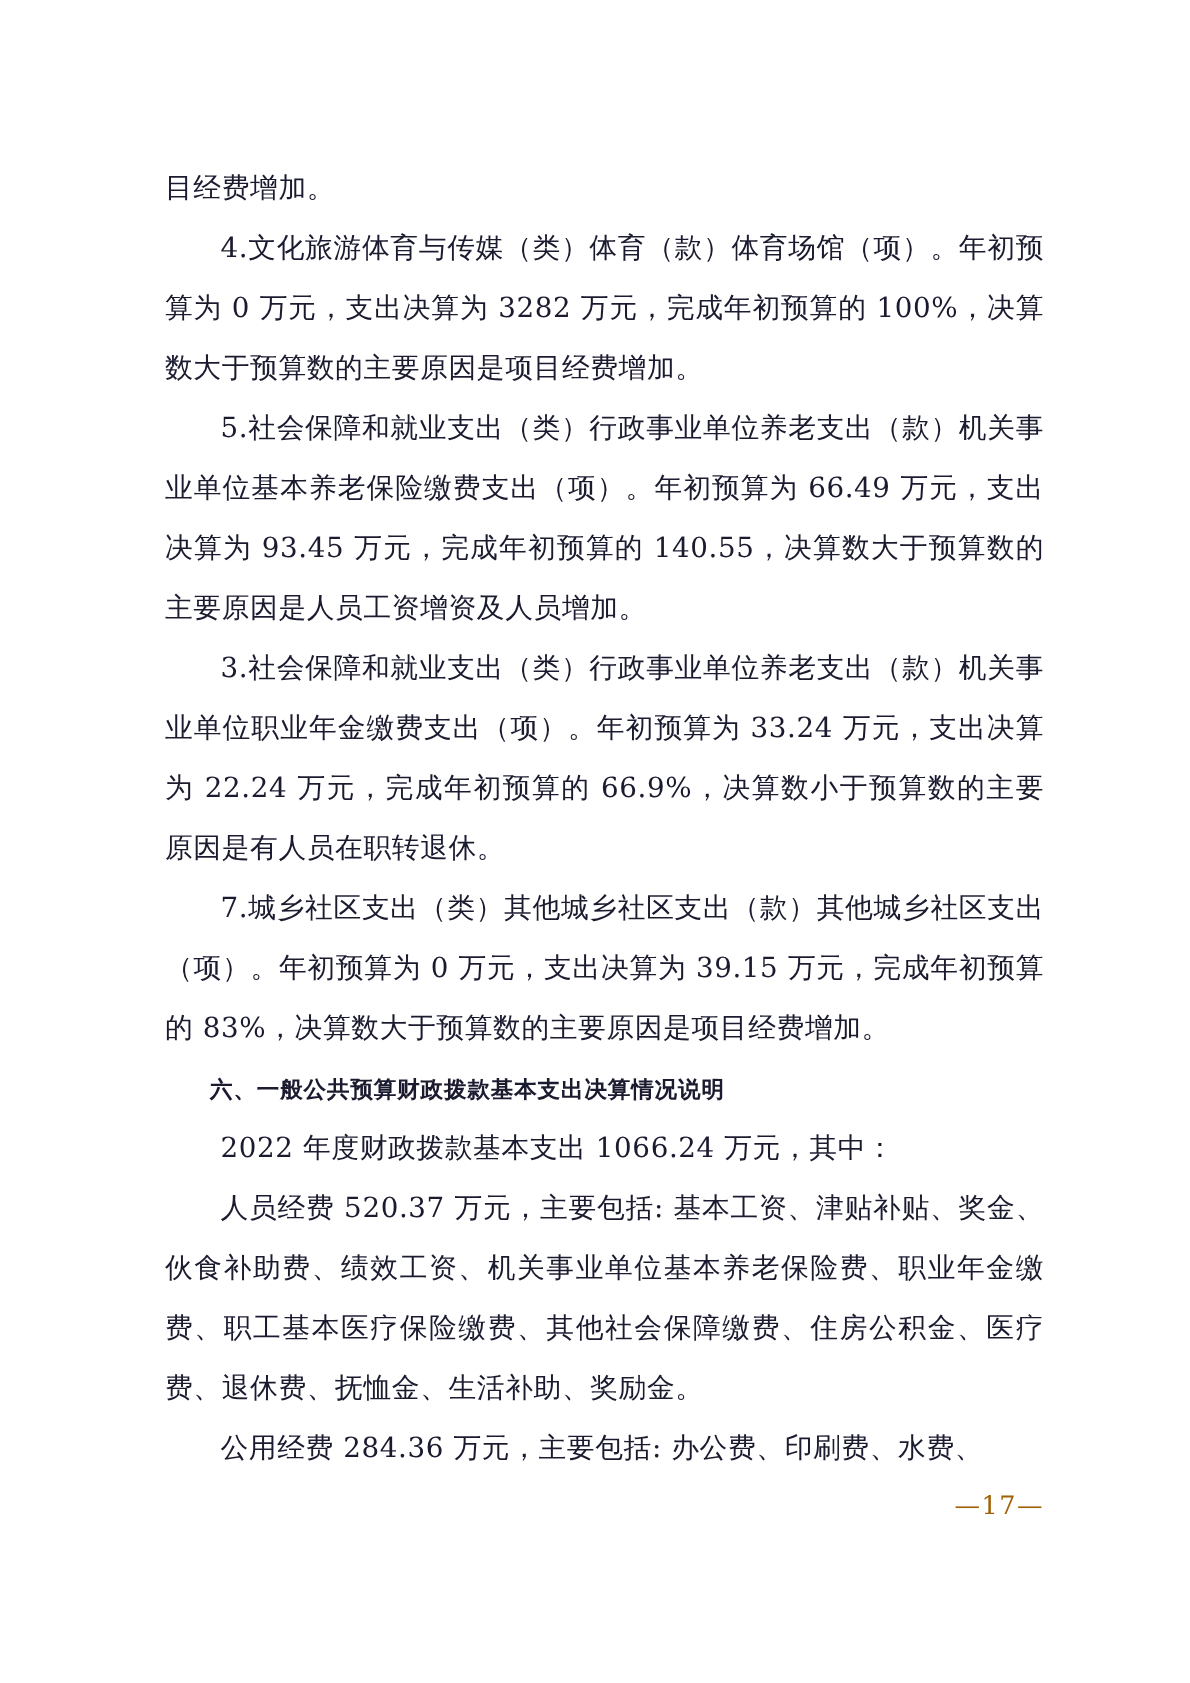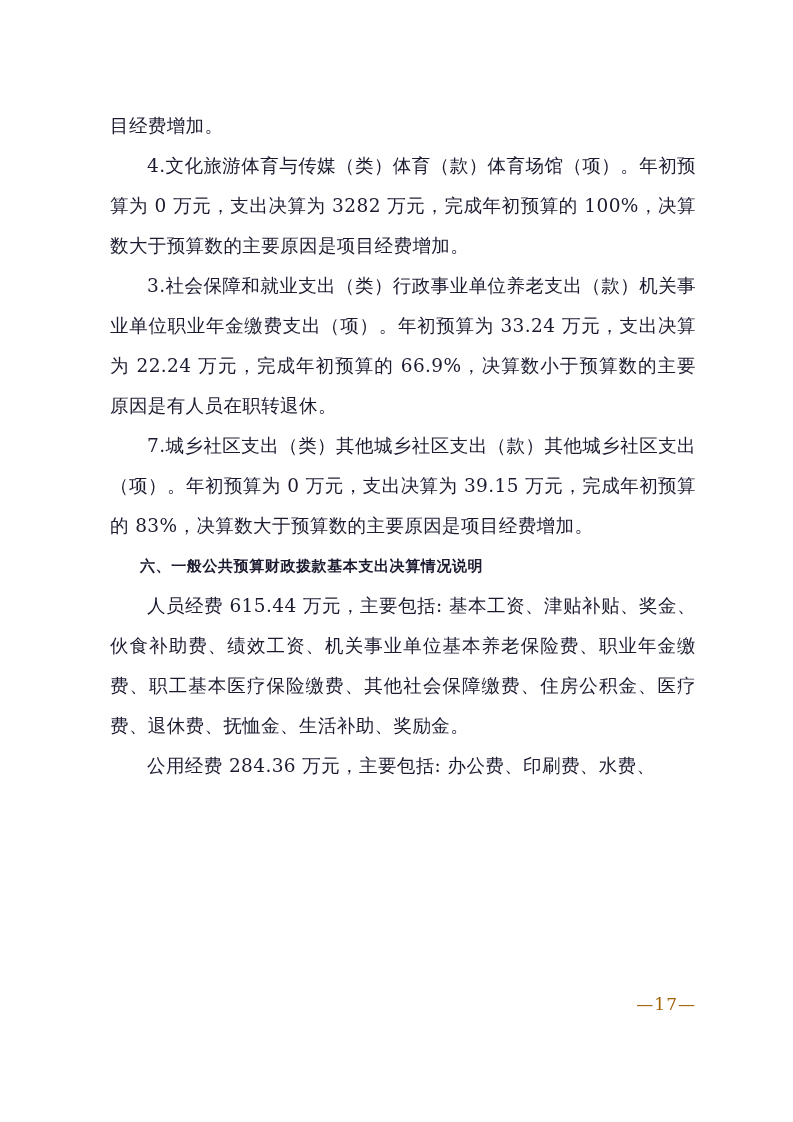--- a/index.html
+++ b/index.html
@@ -65,34 +65,40 @@
   <div class="doc-body">
 
     <p class="para">
       <span>目经费增加。</span>
     </p>
 
     <p class="para indent">
       <span class="bold">4.文化旅游体育与传媒（类）体育（款）体育场馆（项）</span><span>。年初预算为 0 万元，支出决算为 3282 万元，完成年初预算的 100%，决算数大于预算数的主要原因是项目经费增加。</span>
     </p>
 
+    <p class="para indent">
+      <span class="bold">5.社会保障和就业支出（类）行政事业单位养老支出（款）机关事业单位基本养老保险缴费支出（项）</span><span>。年初预算为 66.49 万元，支出决算为 93.45 万元，完成年初预算的 140.55，决算数大于预算数的主要原因是人员工资增资及人员增加。</span>
+    </p>
 
     <p class="para indent">
       <span class="bold">3.社会保障和就业支出（类）行政事业单位养老支出（款）机关事业单位职业年金缴费支出（项）</span><span>。年初预算为 33.24 万元，支出决算为 22.24 万元，完成年初预算的 66.9%，决算数小于预算数的主要原因是有人员在职转退休。</span>
     </p>
 
     <p class="para indent">
       <span class="bold">7.城乡社区支出（类）其他城乡社区支出（款）其他城乡社区支出（项）</span><span>。年初预算为 0 万元，支出决算为 39.15 万元，完成年初预算的 83%，决算数大于预算数的主要原因是项目经费增加。</span>
     </p>
 
     <p class="heading">六、一般公共预算财政拨款基本支出决算情况说明</p>
 
+    <p class="para indent">
+      <span>2022 年度财政拨款基本支出 1066.24 万元，其中：</span>
+    </p>
 
     <p class="para indent">
-      <span>人员经费 615.44 万元，主要包括: 基本工资、津贴补贴、奖金、伙食补助费、绩效工资、机关事业单位基本养老保险费、职业年金缴费、职工基本医疗保险缴费、其他社会保障缴费、住房公积金、医疗费、退休费、抚恤金、生活补助、奖励金。</span>
+      <span>人员经费 520.37 万元，主要包括: 基本工资、津贴补贴、奖金、伙食补助费、绩效工资、机关事业单位基本养老保险费、职业年金缴费、职工基本医疗保险缴费、其他社会保障缴费、住房公积金、医疗费、退休费、抚恤金、生活补助、奖励金。</span>
     </p>
 
     <p class="para indent">
       <span>公用经费 284.36 万元，主要包括: 办公费、印刷费、水费、</span>
     </p>
 
   </div>
 
   <div class="page-number">—17—</div>
 </div>

